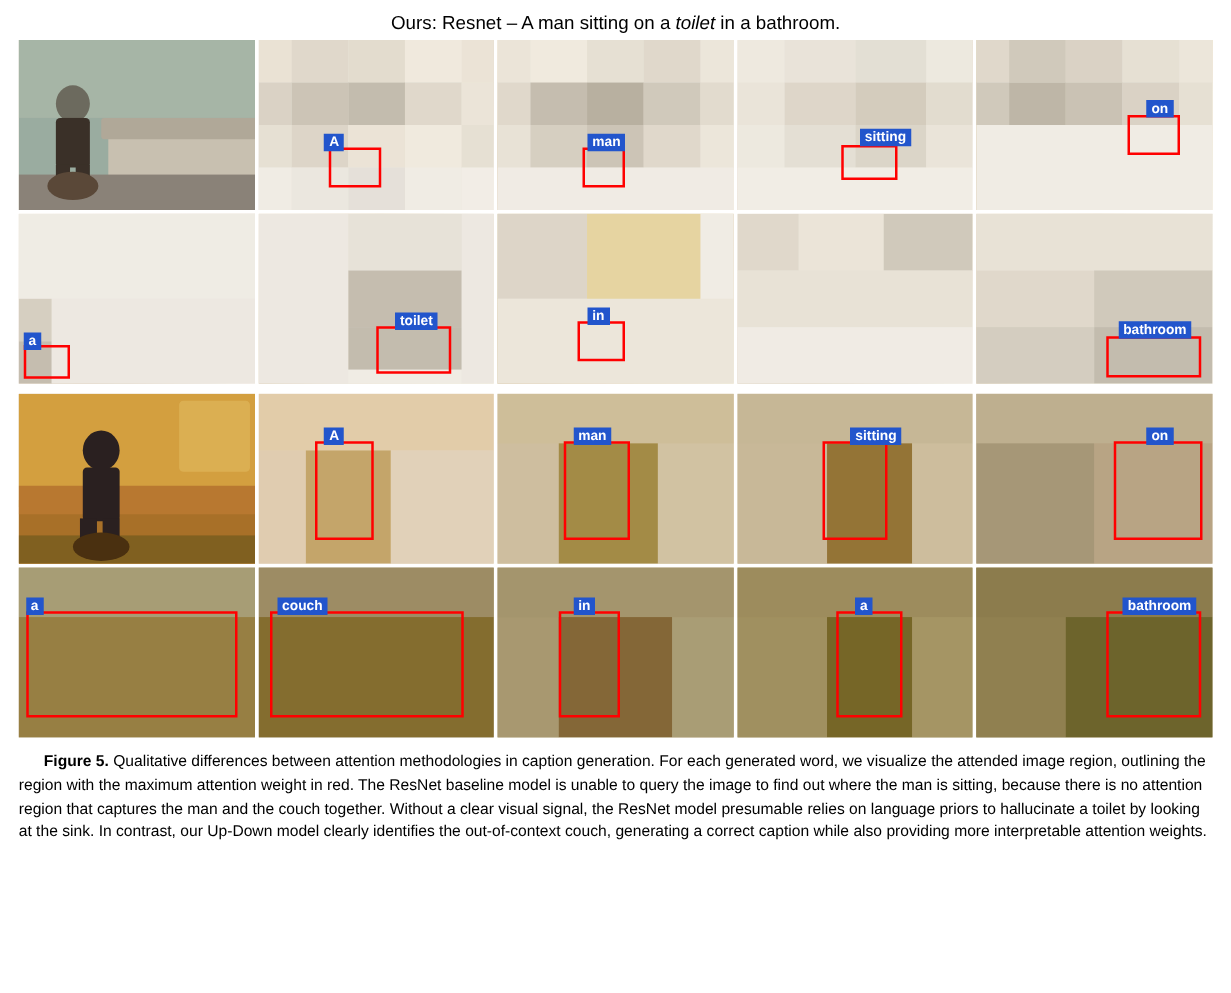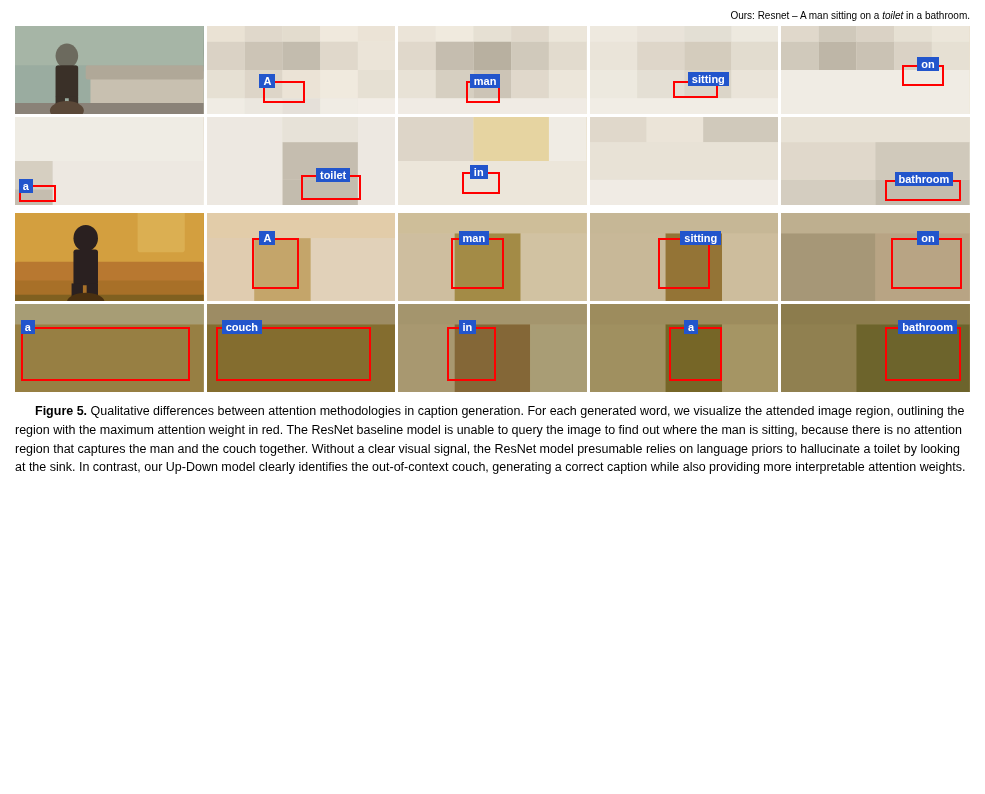--- a/index.html
+++ b/index.html
@@ -5,41 +5,41 @@
     * { margin: 0; padding: 0; box-sizing: border-box; }
     body {
       background: #fff;
       font-family: 'Times New Roman', Times, serif;
       width: 985px;
       min-height: 794px;
       padding: 10px 15px;
     }
 
     .section-title {
-      text-align: right;
-      font-size: 10px;
+      text-align: center;
+      font-size: 15px;
       margin-bottom: 5px;
       font-family: Arial, sans-serif;
     }
 
     .section-title em {
       font-style: italic;
     }
 
     .grid-row {
       display: flex;
       gap: 3px;
       margin-bottom: 3px;
     }
 
     .cell {
       position: relative;
       overflow: hidden;
       flex: 1;
-      height: 88px;
+      height: 136px;
       background: #e8e0d0;
     }
 
     
     .attn-light { background: linear-gradient(135deg, #f0e8d8 0%, #e0d0c0 30%, #d8c8b0 60%, #f5f0e8 100%); }
     .attn-medium { background: linear-gradient(135deg, #e8d8c0 0%, #d0b890 30%, #e8e0d0 60%, #f0ead8 100%); }
     .attn-warm { background: linear-gradient(135deg, #d8c8a0 0%, #c8b080 30%, #e0d0b0 60%, #f0e8d0 100%); }
 
     .word-label {
       position: absolute;

